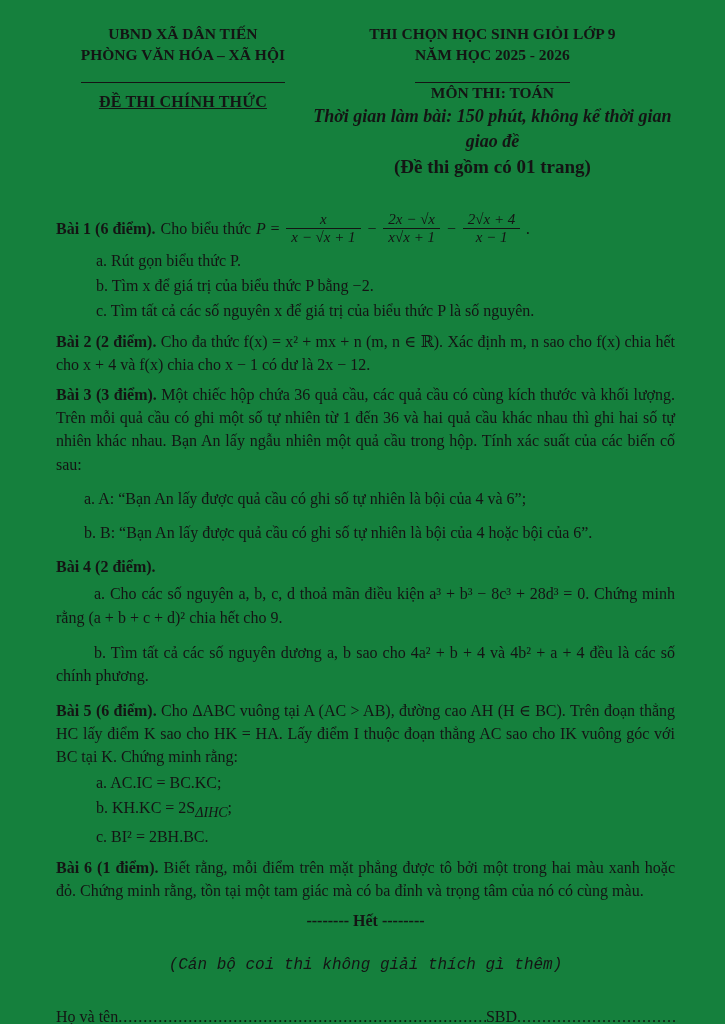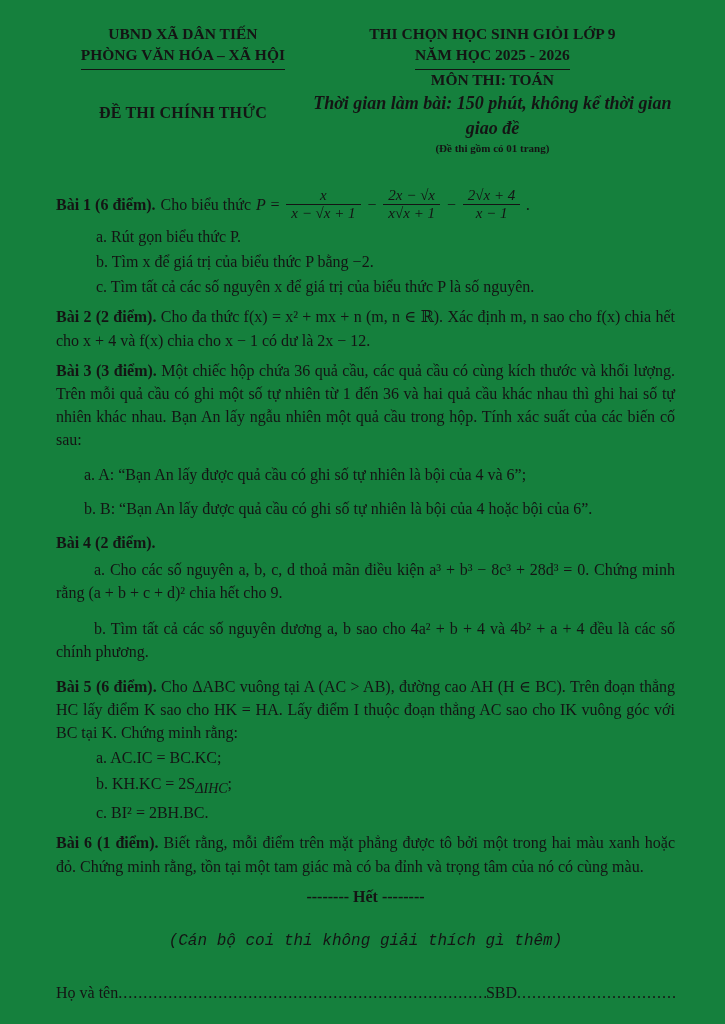--- a/index.html
+++ b/index.html
@@ -15,24 +15,24 @@
     background: #15803d;
     padding: 24px 50px 18px 56px;
     overflow: hidden;
     position: relative;
   }
   
   .header { display: flex; align-items: flex-start; }
   .header-left { width: 41%; text-align: center; }
   .header-right { width: 59%; text-align: center; }
   .h-line { font-weight: bold; font-size: 15.5px; line-height: 1.35; }
-  .u-block { display: inline-block; border-bottom: 1.4px solid #141414; padding-bottom: 3px; }
-  .exam-type { margin-top: 32px; font-size: 16px; letter-spacing: .2px; }
+  .u-block { display: inline-block; border-bottom: 1.4px solid #141414; padding-bottom: 16px; }
+  .exam-type { margin-top: 8px; font-size: 16px; letter-spacing: .2px; text-decoration: underline; }
   .h-italic { font-style: italic; font-weight: bold; font-size: 18px; line-height: 1.4; }
-  .h-small-bold { font-weight: bold; font-size: 11px; line-height: 1.4; }
+  .h-small-bold { font-weight: bold; font-size: 19px; line-height: 1.4; }
   
   .content { margin-top: 30px; font-size: 16px; line-height: 1.45; }
   .problem { margin-bottom: 7px; }
   .p-text { text-align: justify; }
   .plabel { font-weight: bold; }
   .sub-item { padding-left: 40px; margin: 2px 0; }
   .sub-item-wide { padding-left: 28px; margin: 11px 0; text-align: justify; }
   .indent-para { text-indent: 38px; text-align: justify; margin: 4px 0 12px; }
   .formula-line { display: flex; flex-wrap: wrap; align-items: center; gap: 0 5px; }
   .math { font-style: italic; display: inline-flex; align-items: center; gap: 5px; white-space: nowrap; }

